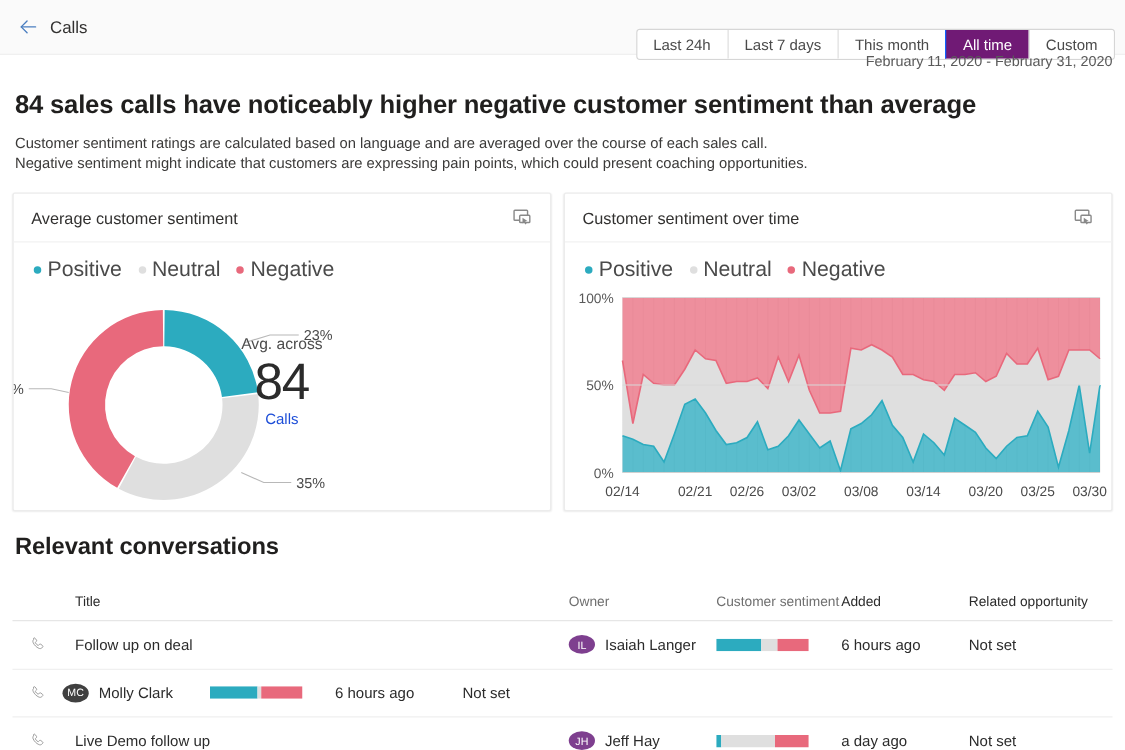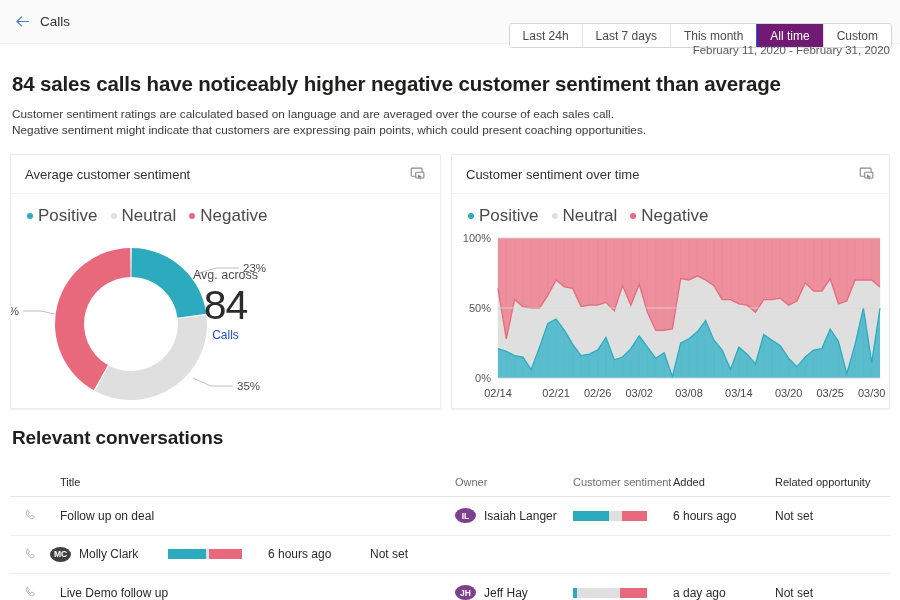--- a/index.html
+++ b/index.html
@@ -152,21 +152,21 @@
   .c-icon  { width: 40px; display:flex; align-items:center; justify-content:center; }
   .c-title { width: 405px; padding-left: 10px; color: #2b2b2b; }
   .c-owner { width: 118px; display: flex; align-items: center; gap: 8px; }
   .c-sent  { width: 100px; }
   .c-added { width: 102px; color: #2b2b2b; }
   .c-opp   { flex: 1; color: #2b2b2b; }
   .tr.head .c-title { padding-left: 10px; }
 
   .avatar {
     width: 21px; height: 15px; border-radius: 50%;
-    color: #fff; font-size: 8.5px; font-weight: 700;
+    color: #fff; font-size: 8.5px; font-weight: 400;
     display: flex; align-items: center; justify-content: center;
     flex: 0 0 auto;
   }
   .owner-name { color: #2b2b2b; font-size: 12px; }
 
   .sentbar {
     width: 74px; height: 10px;
     display: flex; overflow: hidden;
   }
   .sentbar span { display: block; height: 100%; }

